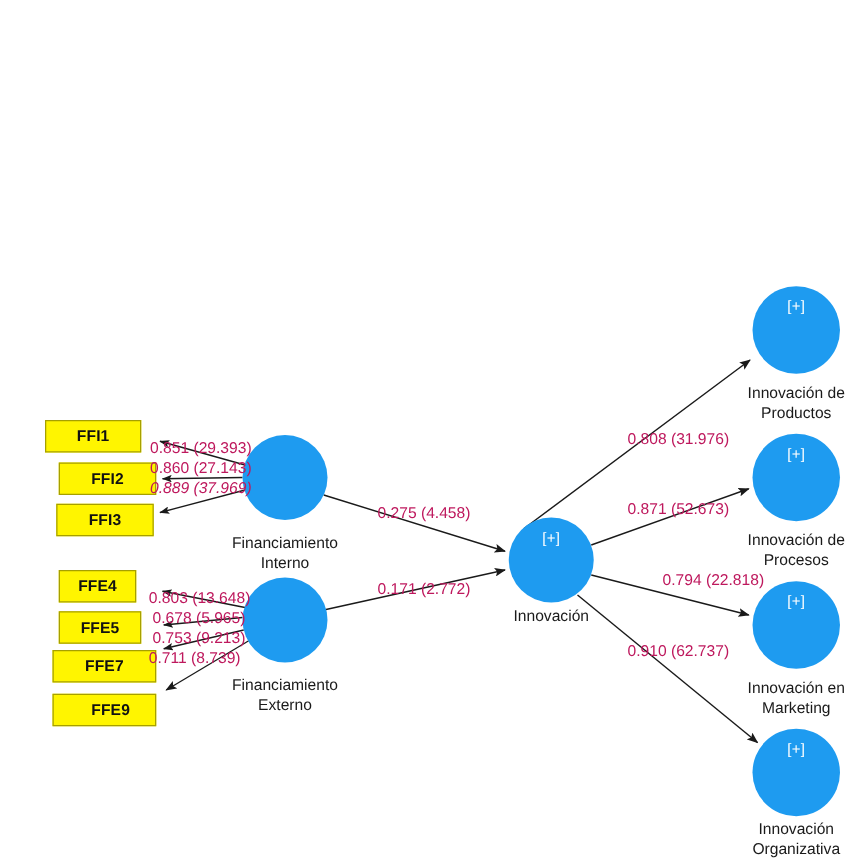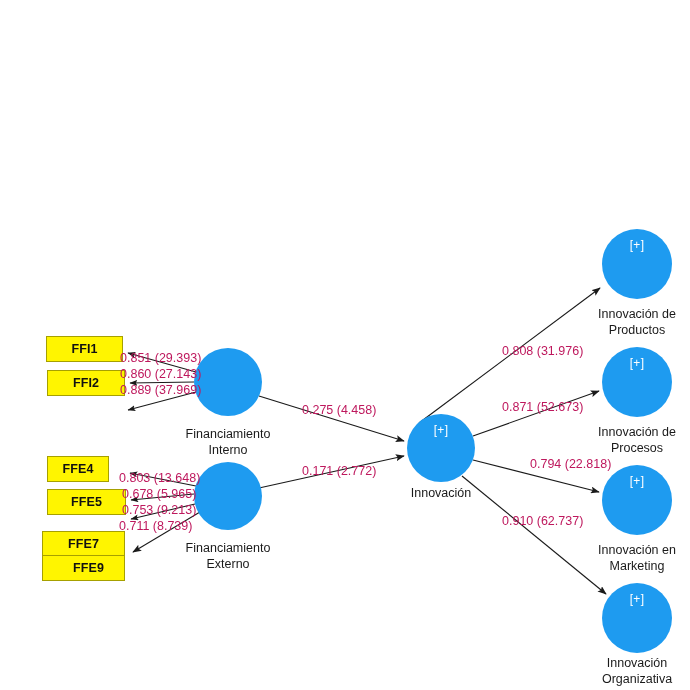--- a/index.html
+++ b/index.html
@@ -96,33 +96,36 @@
       <path d="M259,396 L404,441" marker-end="url(#arrowhead)"></path>
       <path d="M259,488 L404,456" marker-end="url(#arrowhead)"></path>
 
       <path d="M419,423 L600,288" marker-end="url(#arrowhead)"></path>
       <path d="M473,436 L599,391" marker-end="url(#arrowhead)"></path>
       <path d="M473,460 L599,492" marker-end="url(#arrowhead)"></path>
       <path d="M462,476 L606,594" marker-end="url(#arrowhead)"></path>
     </g>
   </svg>
 
-  <div class="indicator" style="left:46px;top:336px;width:77px;height:26px;">
+  <div class="indicator" style="left:36px;top:336px;width:77px;height:26px;">
     <span>FFI1</span>
   </div>
   <div class="indicator" style="left:47px;top:370px;width:78px;height:26px;">
     <span>FFI2</span>
   </div>
+  <div class="indicator" style="left:45px;top:403px;width:78px;height:26px;">
+    <span>FFI3</span>
+  </div>
   <div class="indicator" style="left:47px;top:456px;width:62px;height:26px;">
     <span>FFE4</span>
   </div>
-  <div class="indicator" style="left:47px;top:489px;width:79px;height:26px;">
+  <div class="indicator" style="left:47px;top:489px;width:66px;height:26px;">
     <span>FFE5</span>
   </div>
-  <div class="indicator" style="left:42px;top:531px;width:83px;height:26px;">
+  <div class="indicator" style="left:42px;top:520px;width:83px;height:26px;">
     <span>FFE7</span>
   </div>
   <div class="indicator" style="left:42px;top:555px;width:83px;height:26px;padding-left:10px;">
     <span>FFE9</span>
   </div>
 
   <div class="construct" style="left:194px;top:348px;width:68px;height:68px;"></div>
   <div class="construct-label" style="left:163px;top:426px;width:130px;">Financiamiento
 Interno</div>
 
@@ -154,21 +157,21 @@
 Marketing</div>
 
   <div class="construct" style="left:602px;top:583px;width:70px;height:70px;">
     <span class="plus">[+]</span>
   </div>
   <div class="construct-label" style="left:572px;top:655px;width:130px;">Innovación
 Organizativa</div>
 
   <div class="coef" style="left:120px;top:350px;">0.851 (29.393)</div>
   <div class="coef" style="left:120px;top:366px;">0.860 (27.143)</div>
-  <div class="coef" style="left:120px;top:382px;">0.889 (37.969)</div>
+  <div class="coef" style="left:120px;top:382px;font-style:italic;">0.889 (37.969)</div>
 
   <div class="coef" style="left:119px;top:470px;">0.803 (13.648)</div>
   <div class="coef" style="left:122px;top:486px;">0.678 (5.965)</div>
   <div class="coef" style="left:122px;top:502px;">0.753 (9.213)</div>
   <div class="coef" style="left:119px;top:518px;">0.711 (8.739)</div>
 
   <div class="coef" style="left:302px;top:402px;">0.275 (4.458)</div>
   <div class="coef" style="left:302px;top:463px;">0.171 (2.772)</div>
 
   <div class="coef" style="left:502px;top:343px;">0.808 (31.976)</div>

